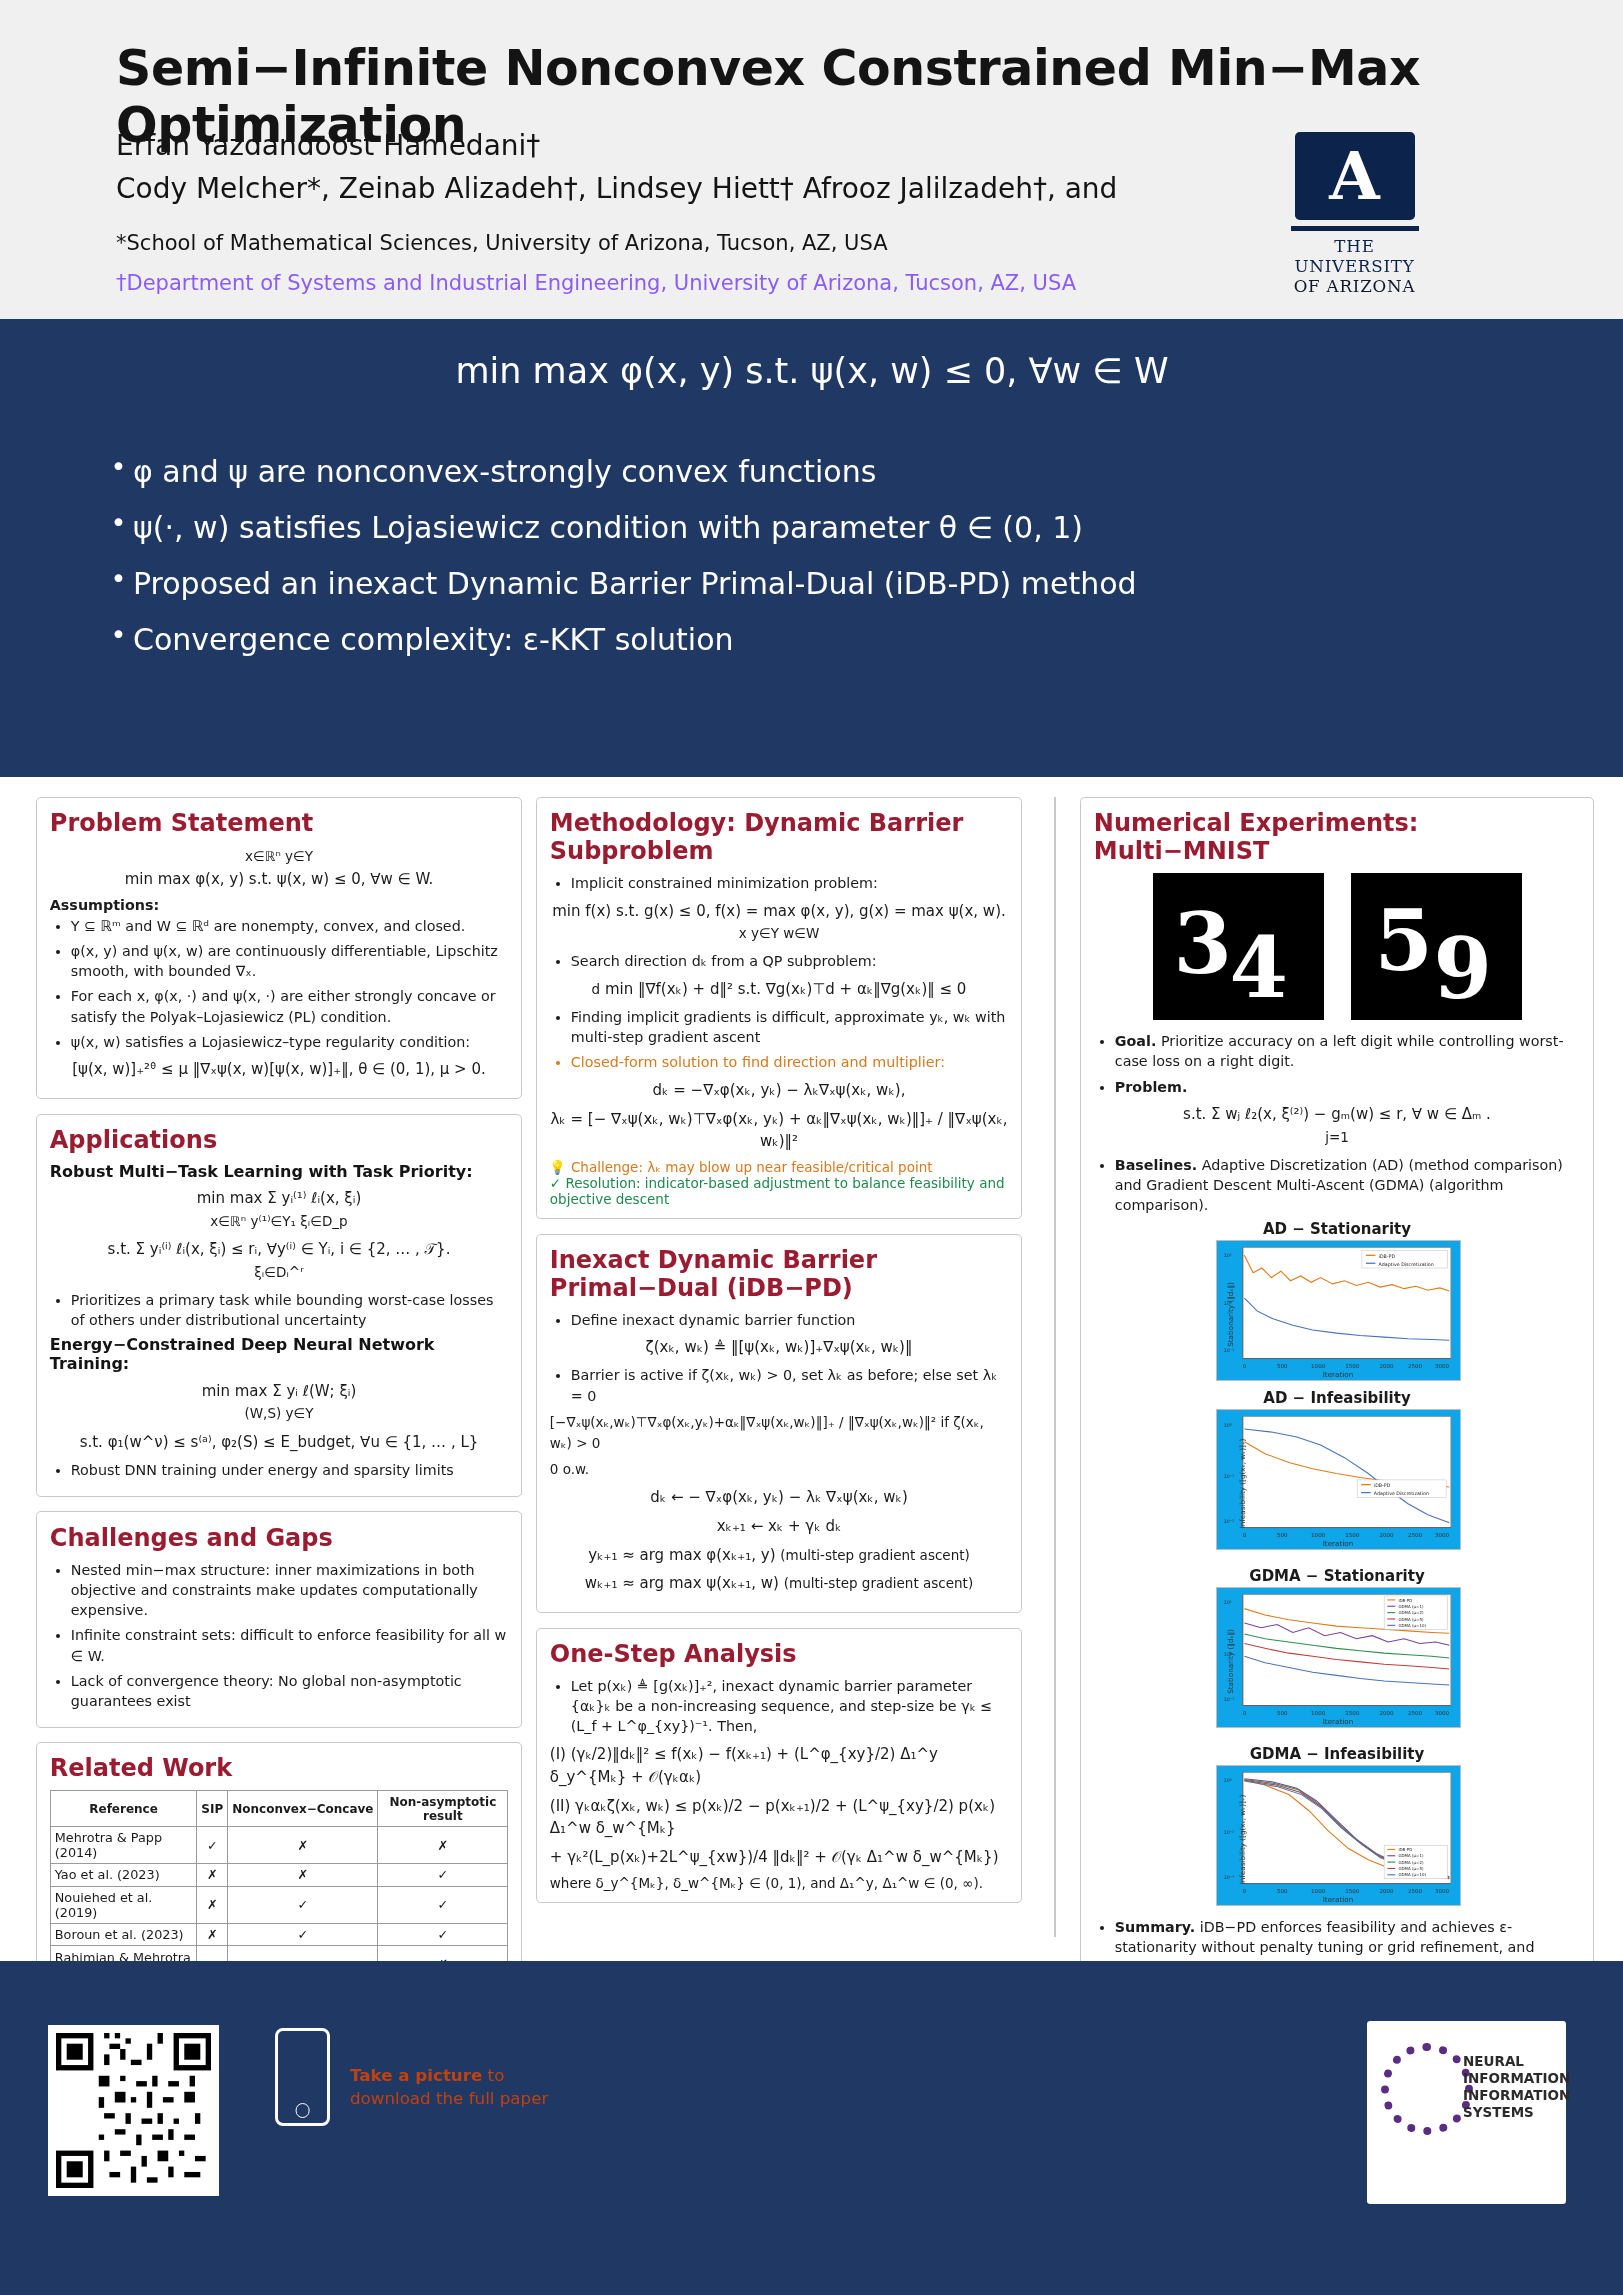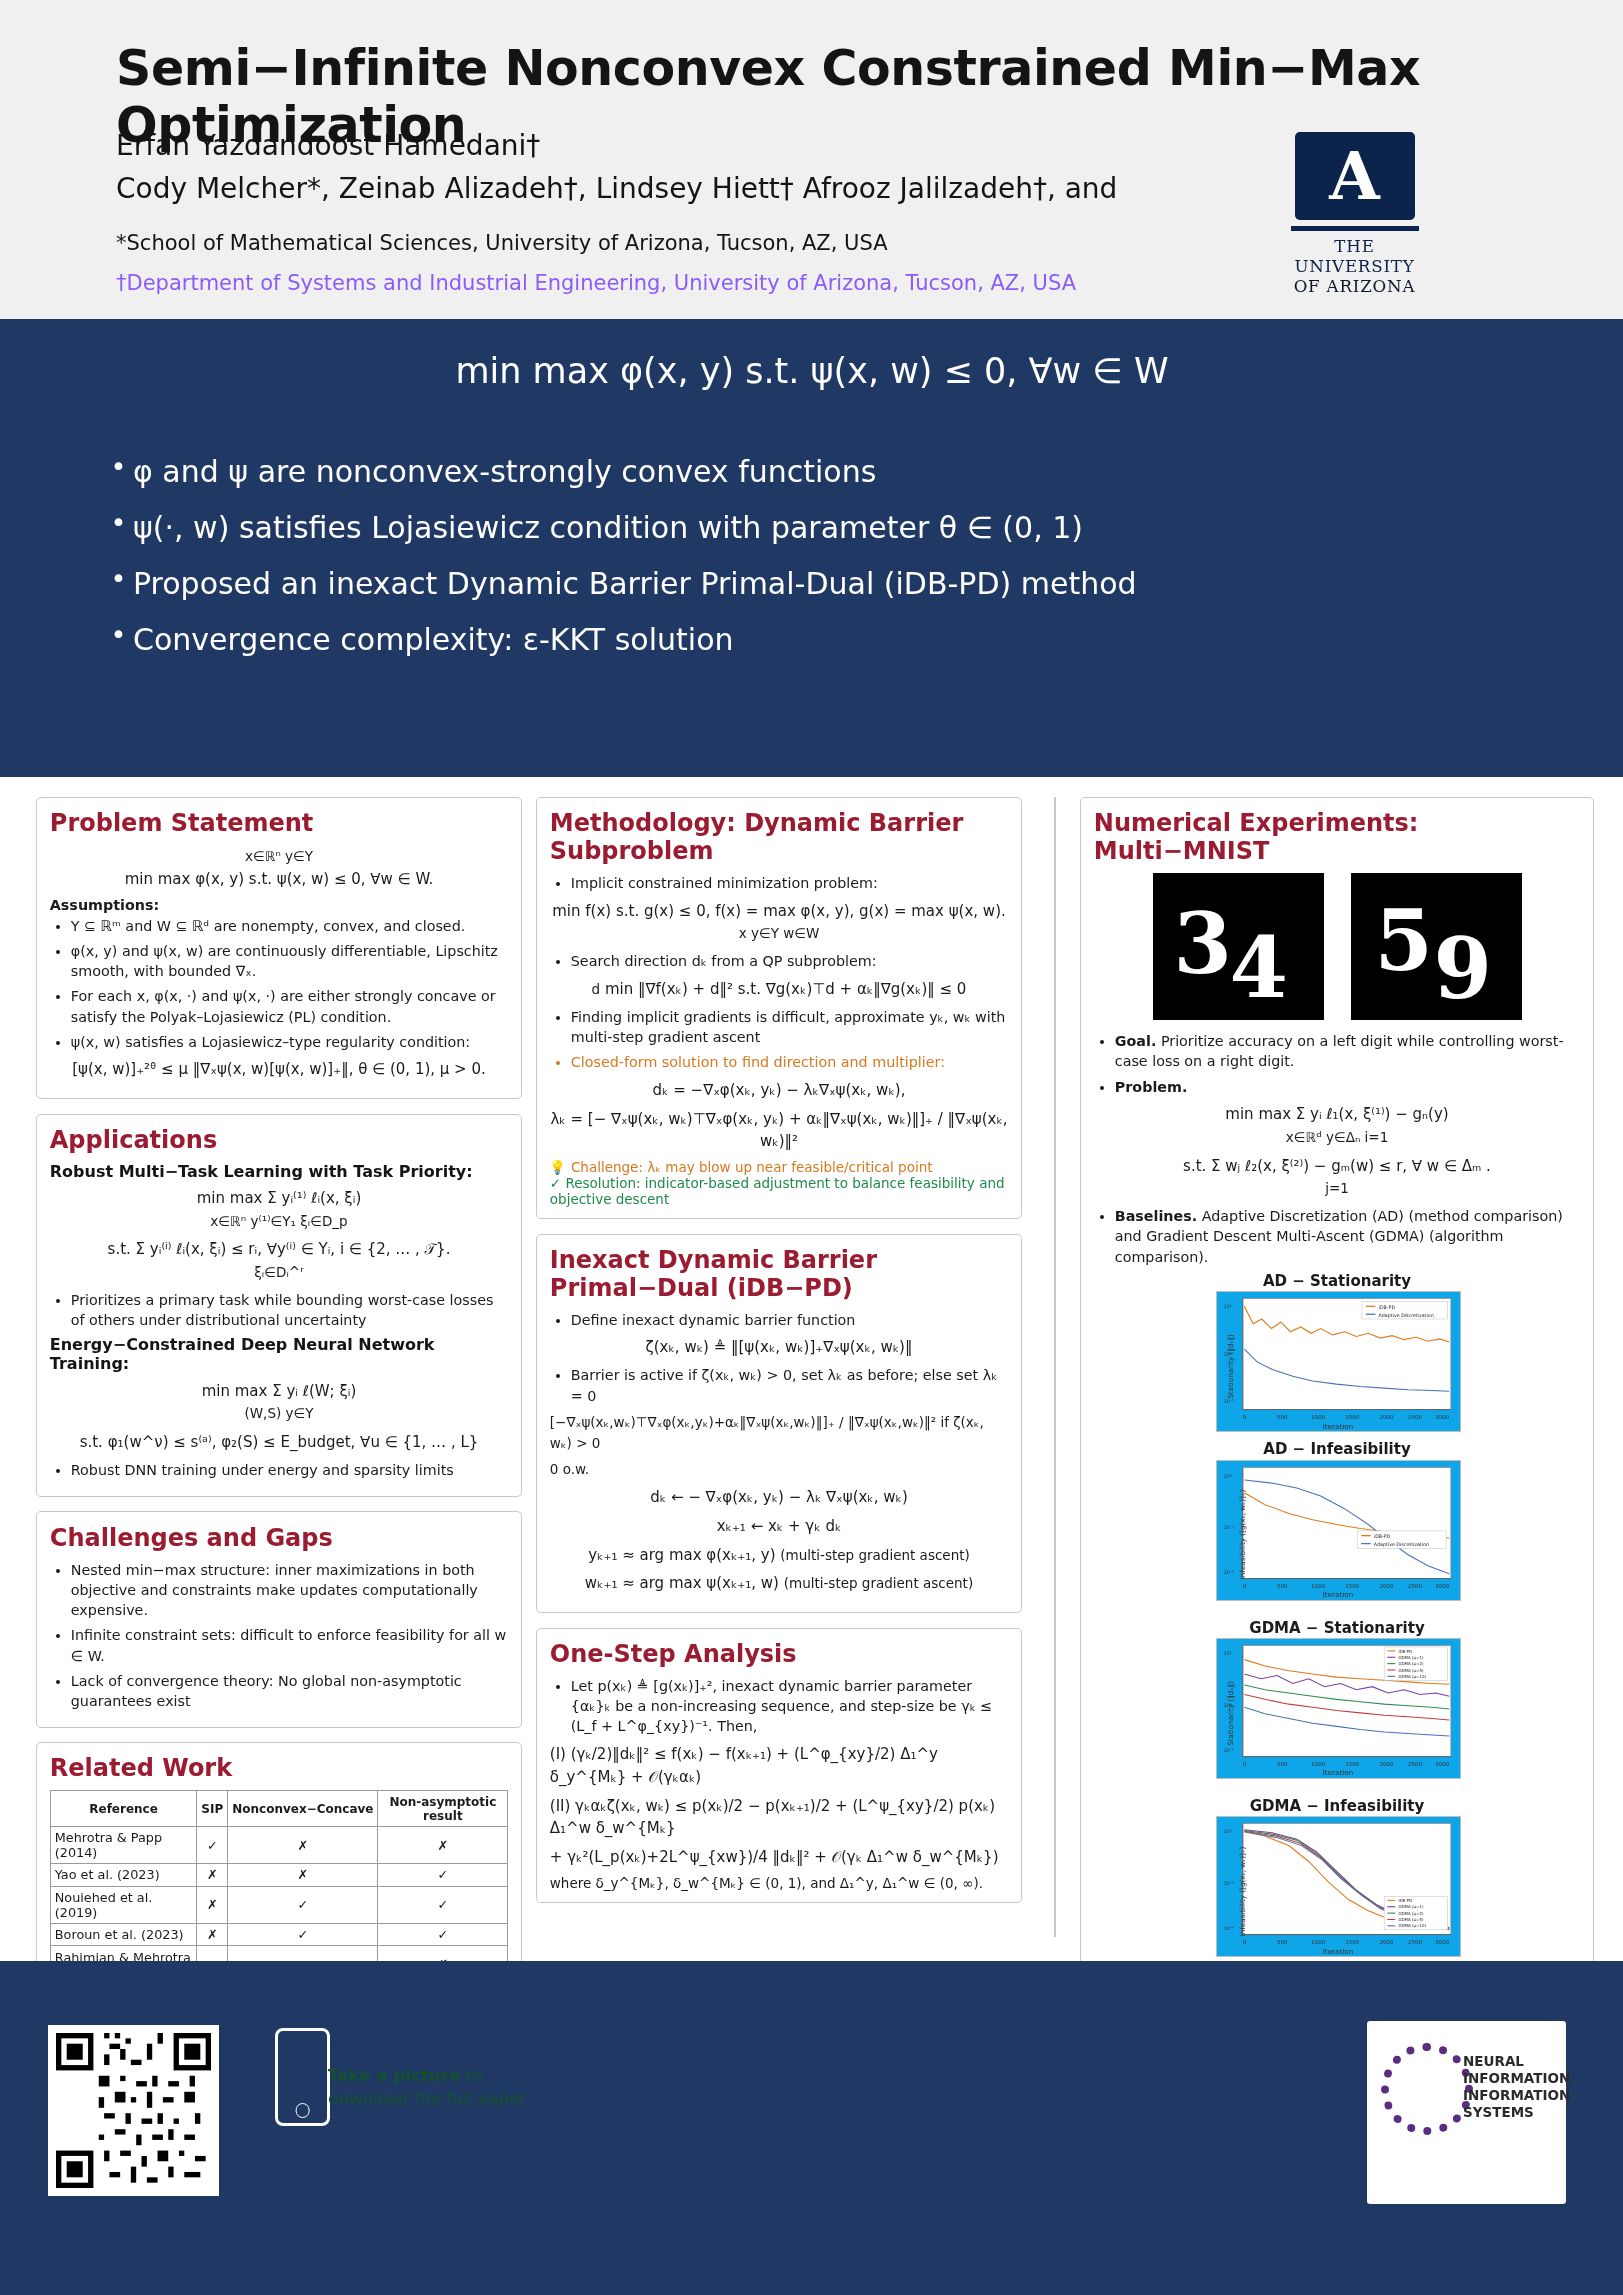--- a/index.html
+++ b/index.html
@@ -73,21 +73,21 @@
   .plotimg{width:243px;height:139px;border:0.8px solid #bdbdbd;background:#0ea5e9;position:relative;overflow:hidden;}
   .plotsvg{position:absolute;left:0;top:0;}
   .xlab{position:absolute;bottom:0.8px;width:100%;text-align:center;font-size:7.2px;color:#333;}
   .ylab{position:absolute;left:-19px;top:50%;transform:rotate(-90deg);font-size:7.2px;color:#333;white-space:nowrap;}
 
   
   .footer{position:absolute;left:0;top:1961px;width:1624px;height:335px;background:#1f3864;}
   .qr{position:absolute;left:48px;top:2025px;width:171px;height:171px;background:#ffffff;padding:8px;box-sizing:border-box;}
   .phone{position:absolute;left:275px;top:2028px;width:49px;height:92px;border:3.2px solid #ffffff;border-radius:8px;}
   .phone:after{content:"";position:absolute;left:50%;bottom:4.8px;transform:translateX(-50%);width:12.8px;height:12.8px;border:1.6px solid #ffffff;border-radius:50%;}
-  .takepic{position:absolute;left:328px;top:2064px;color:#14532d;font-size:16.7px;line-height:1.4;}
+  .takepic{position:absolute;left:350px;top:2064px;color:#c2410c;font-size:16.7px;line-height:1.4;}
   .takepic b{font-weight:bold;}
   .neurips{position:absolute;left:1367px;top:2021px;width:199px;height:183px;background:#ffffff;border-radius:3.2px;}
   .nrp-dots{position:absolute;left:14.3px;top:22px;width:76px;height:76px;border-radius:50%;border:8px dotted #5b2d82;}
   .nrp-txt{position:absolute;left:96px;top:32px;font-size:13.5px;line-height:1.25;color:#2b2b2b;font-weight:bold;}
 </style>
 </head>
 <body>
 
 <div id="poster">
 
@@ -326,24 +326,20 @@
 
         <ul class="b">
           <li>
             <b>Goal.</b>
             <span>Prioritize accuracy on a left digit while controlling worst-case loss on a right digit.</span>
           </li>
           <li>
             <b>Problem.</b>
           </li>
         </ul>
-        <div class="eq">
-          <span>min  max   Σ  yᵢ ℓ₁(x, ξ⁽¹⁾) − gₙ(y)</span><br>
-          <span class="small">x∈ℝᵈ  y∈Δₙ   i=1</span>
-        </div>
         <div class="eq">
           <span>s.t.   Σ  wⱼ ℓ₂(x, ξ⁽²⁾) − gₘ(w) ≤ r,   ∀ w ∈ Δₘ .</span><br>
           <span class="small">j=1</span>
         </div>
         <ul class="b">
           <li>
             <b>Baselines.</b>
             <span>Adaptive Discretization (AD) (method comparison) and Gradient Descent Multi-Ascent (GDMA) (algorithm comparison).</span>
           </li>
         </ul>

